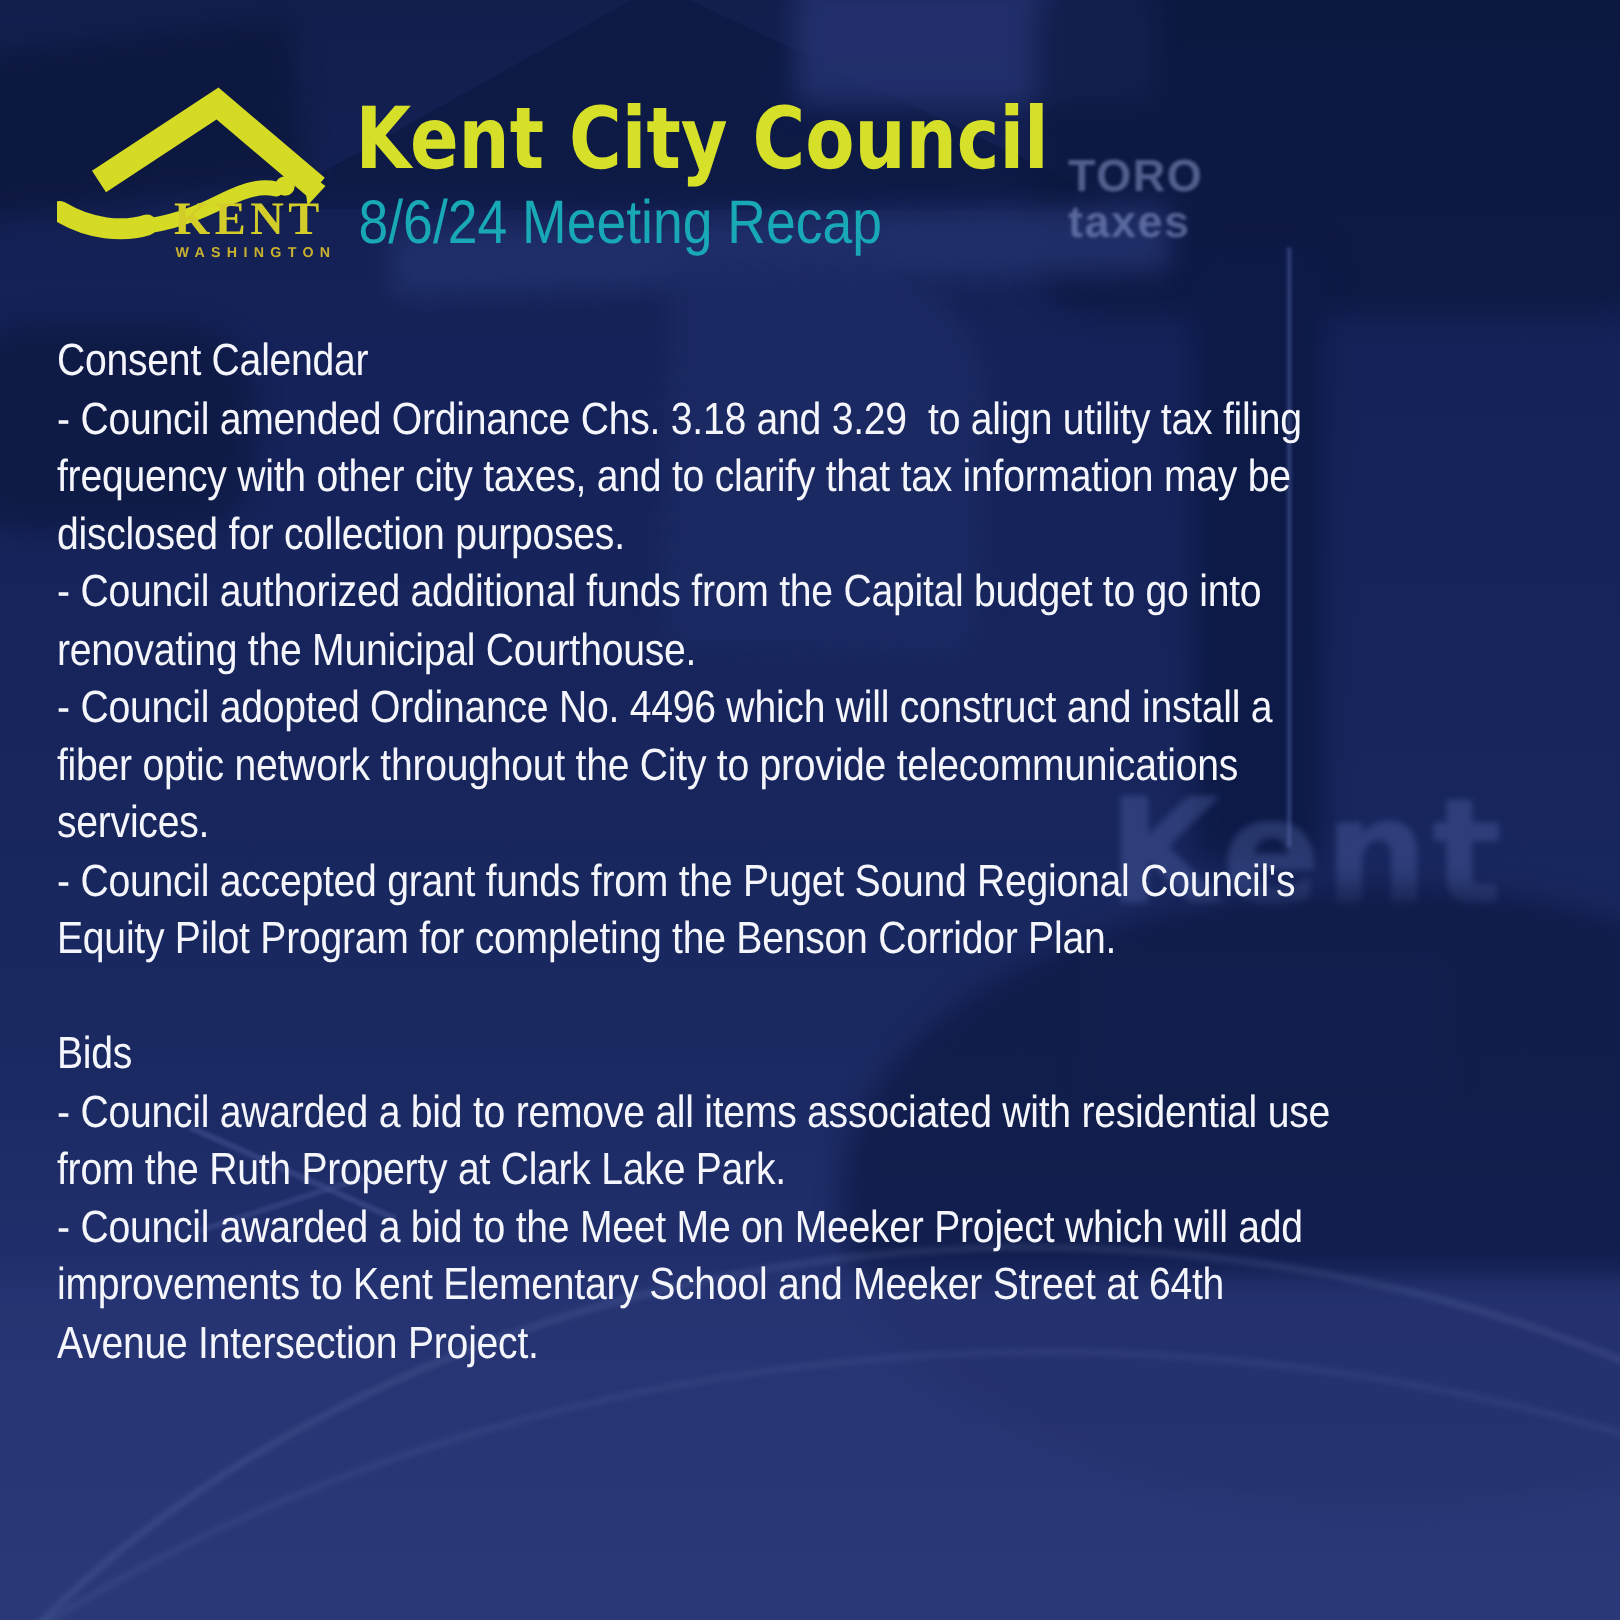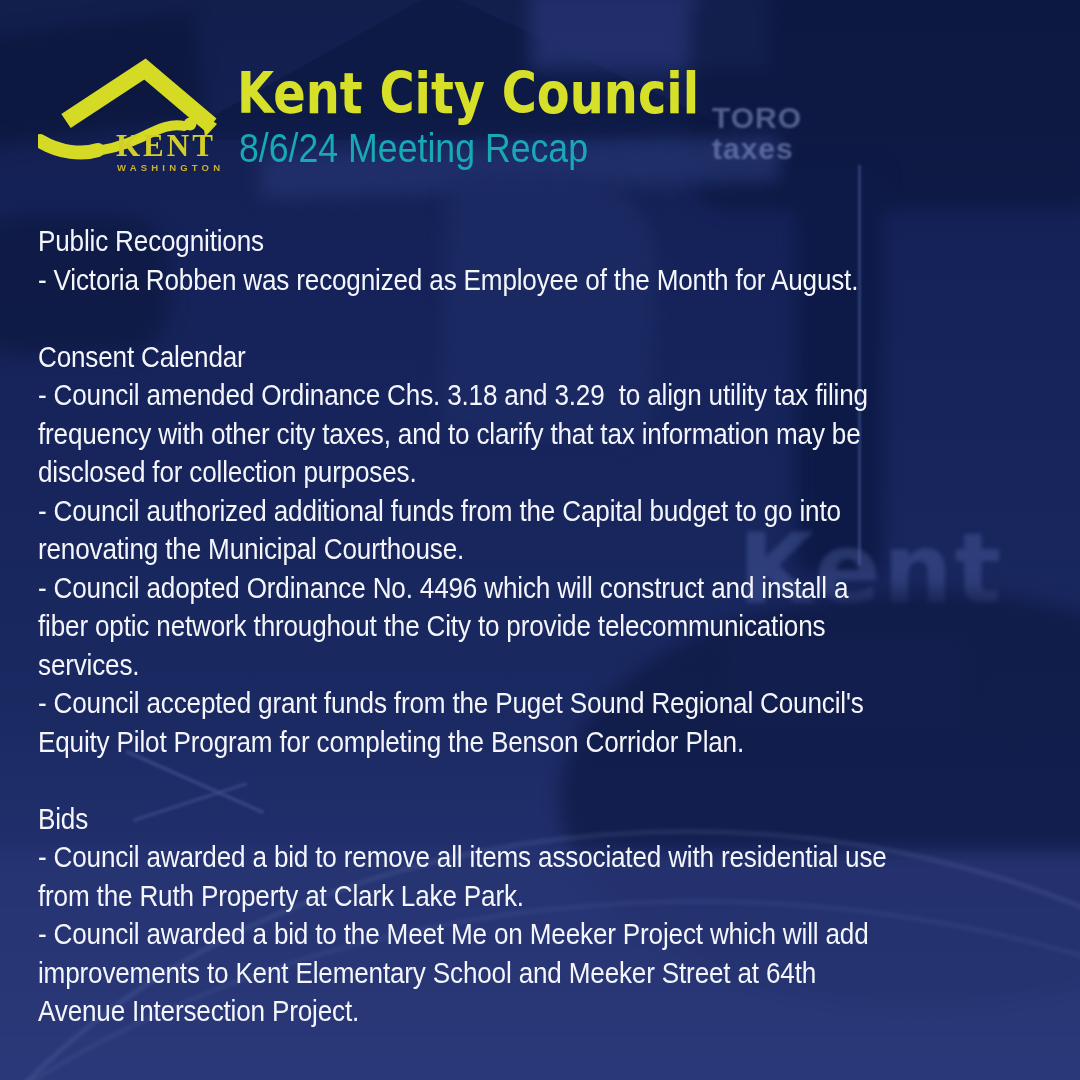--- a/index.html
+++ b/index.html
@@ -94,24 +94,20 @@
     </g>
     <text x="78" y="101" font-family="Liberation Serif, serif" font-weight="bold" font-size="31" letter-spacing="3" fill="#d3cd2a">KENT</text>
     <text x="79" y="116" font-family="Liberation Sans, sans-serif" font-weight="bold" font-size="9.5" letter-spacing="4.2" fill="#c9b12d">WASHINGTON</text>
   </svg>
 
   <div class="title">Kent City Council</div>
   <div class="subtitle">8/6/24 Meeting Recap</div>
 
   <div class="sections">
       <div class="section">
-        <div class="line">Public Recognitions</div>
-        <div class="line">- Victoria Robben was recognized as Employee of the Month for August.</div>
-      </div>
-      <div class="section">
         <div class="line">Consent Calendar</div>
         <div class="line">- Council amended Ordinance Chs. 3.18 and 3.29  to align utility tax filing</div>
         <div class="line">frequency with other city taxes, and to clarify that tax information may be</div>
         <div class="line">disclosed for collection purposes.</div>
         <div class="line">- Council authorized additional funds from the Capital budget to go into</div>
         <div class="line">renovating the Municipal Courthouse.</div>
         <div class="line">- Council adopted Ordinance No. 4496 which will construct and install a</div>
         <div class="line">fiber optic network throughout the City to provide telecommunications</div>
         <div class="line">services.</div>
         <div class="line">- Council accepted grant funds from the Puget Sound Regional Council's</div>

